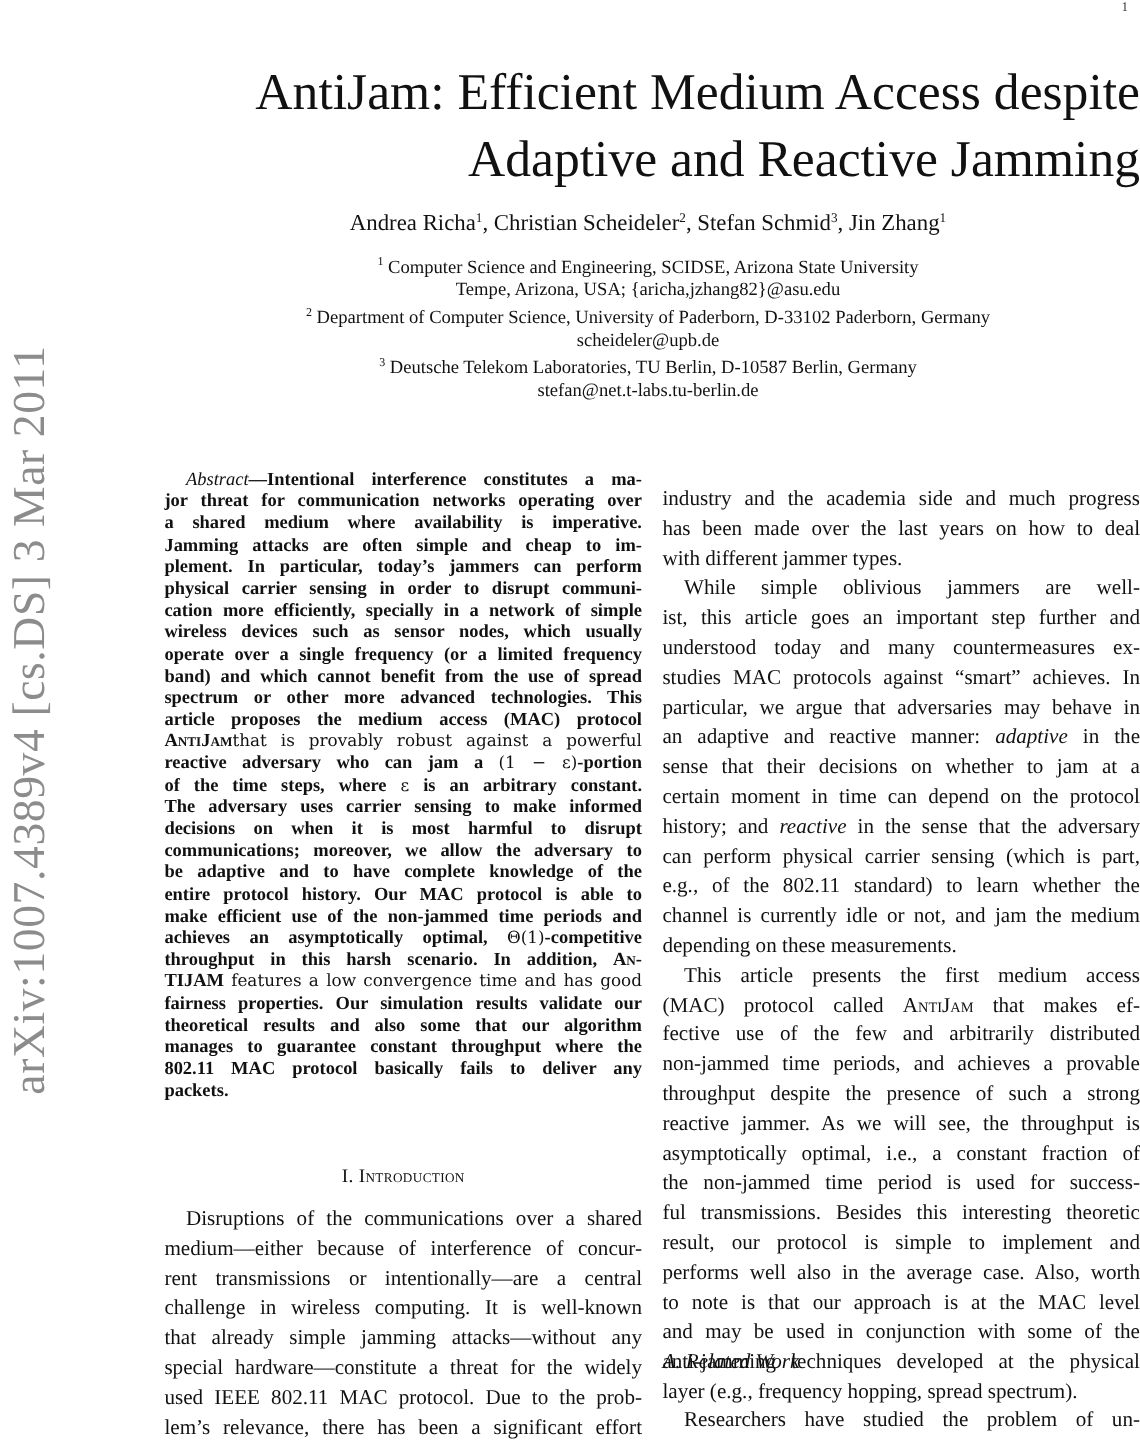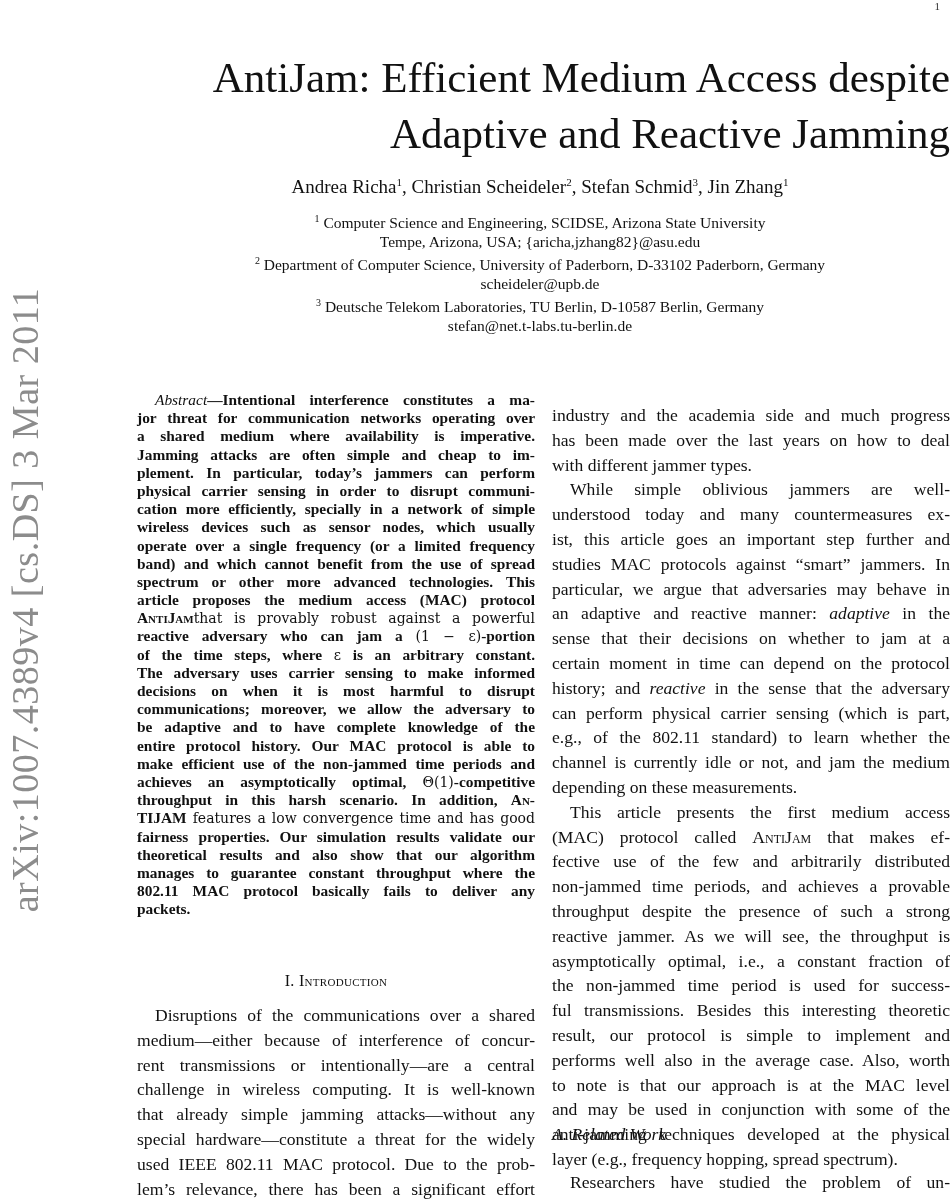--- a/index.html
+++ b/index.html
@@ -87,21 +87,21 @@
     <span class="line">The adversary uses carrier sensing to make informed</span>
     <span class="line">decisions on when it is most harmful to disrupt</span>
     <span class="line">communications; moreover, we allow the adversary to</span>
     <span class="line">be adaptive and to have complete knowledge of the</span>
     <span class="line">entire protocol history. Our MAC protocol is able to</span>
     <span class="line">make efficient use of the non-jammed time periods and</span>
     <span class="line">achieves an asymptotically optimal, <span class="math">Θ(1)</span>-competitive</span>
     <span class="line">throughput in this harsh scenario. In addition, <span class="sc">An-</span></span>
     <span class="line">TIJAM<span class="math"> features a low convergence time and has good</span></span>
     <span class="line">fairness properties. Our simulation results validate our</span>
-    <span class="line">theoretical results and also show that our algorithm</span>
+    <span class="line">theoretical results and also some that our algorithm</span>
     <span class="line">manages to guarantee constant throughput where the</span>
     <span class="line">802.11 MAC protocol basically fails to deliver any</span>
     <span class="line last">packets.</span>
   </div>
 
 <div class="section-heading">
   <span>I.</span> <span>Introduction</span>
 </div>
 
 <div class="col col-left body-text intro-left">
@@ -112,23 +112,23 @@
     <span class="line">that already simple jamming attacks—without any</span>
     <span class="line">special hardware—constitute a threat for the widely</span>
     <span class="line">used IEEE 802.11 MAC protocol. Due to the prob-</span>
     <span class="line">lem’s relevance, there has been a significant effort</span>
   </div>
 <div class="col col-right body-text intro-right">
     <span class="line">industry and the academia side and much progress</span>
     <span class="line">has been made over the last years on how to deal</span>
     <span class="line last">with different jammer types.</span>
     <span class="line indent">While simple oblivious jammers are well-</span>
+    <span class="line">ist, this article goes an important step further and</span>
     <span class="line">understood today and many countermeasures ex-</span>
-    <span class="line">ist, this article goes an important step further and</span>
-    <span class="line">studies MAC protocols against “smart” jammers. In</span>
+    <span class="line">studies MAC protocols against “smart” achieves. In</span>
     <span class="line">particular, we argue that adversaries may behave in</span>
     <span class="line">an adaptive and reactive manner: <span class="ital">adaptive</span> in the</span>
     <span class="line">sense that their decisions on whether to jam at a</span>
     <span class="line">certain moment in time can depend on the protocol</span>
     <span class="line">history; and <span class="ital">reactive</span> in the sense that the adversary</span>
     <span class="line">can perform physical carrier sensing (which is part,</span>
     <span class="line">e.g., of the 802.11 standard) to learn whether the</span>
     <span class="line">channel is currently idle or not, and jam the medium</span>
     <span class="line last">depending on these measurements.</span>
     <span class="line indent">This article presents the first medium access</span>

